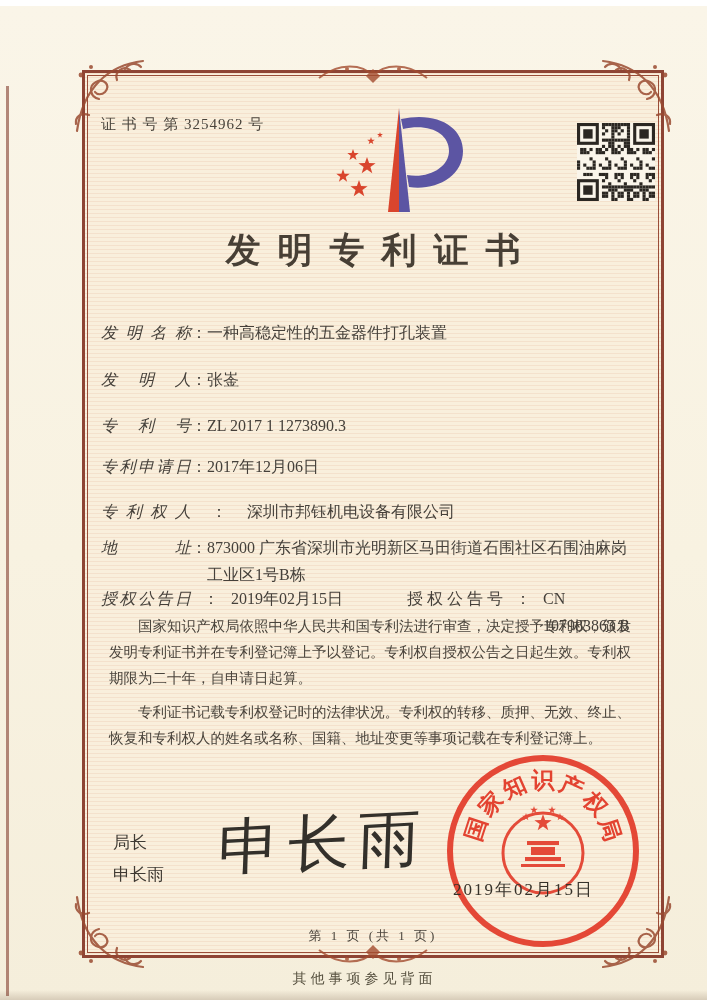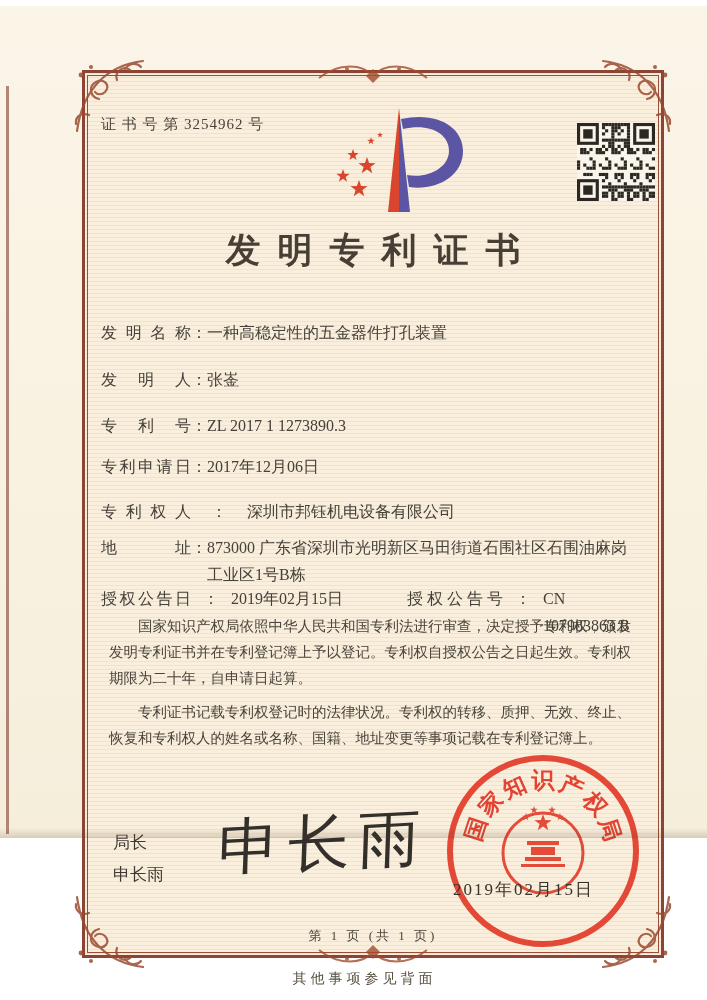--- a/index.html
+++ b/index.html
@@ -2,21 +2,21 @@
 <html><head>
 <meta charset="utf-8">
 <style>
   html,body{margin:0;padding:0;}
   body{
     width:707px;height:1000px;position:relative;overflow:hidden;
     background:#ffffff;
     font-family:"Liberation Serif","DejaVu Serif",serif;
   }
   .paper{
-    position:absolute;left:0;top:6px;width:707px;height:832px;
+    position:absolute;left:0;top:6px;width:707px;height:994px;
     background:linear-gradient(180deg,#faf5e8 0%,#f8f2e1 55%,#f5eedb 100%);
   }
   .scan-edge{
     position:absolute;left:6px;top:80px;bottom:4px;width:3px;
     background:#8c4b3c;opacity:.65;
   }
   .paper-bottom-shadow{
     position:absolute;left:0;right:0;bottom:0;height:10px;
     background:linear-gradient(180deg,rgba(0,0,0,0),rgba(80,50,30,.18));
   }
@@ -39,21 +39,21 @@
   .orn-bottom{bottom:-15px;transform:translateX(-50%) scaleY(-1);}
   
   .cert-no{position:absolute;left:16px;top:42px;font-size:15px;letter-spacing:1px;color:#4a443c;}
   .logo{position:absolute;left:240px;top:32px;}
   .qr{position:absolute;left:492px;top:50px;}
   .title{
     position:absolute;left:0;right:0;top:154px;text-align:center;
     font-size:35px;font-weight:bold;letter-spacing:17px;text-indent:17px;color:#473f35;
   }
   .row{position:absolute;left:16px;right:24px;display:flex;font-size:16px;color:#45403a;line-height:1.7;}
-  .row .lab{width:90px;min-width:90px;text-align:justify;text-align-last:justify;}
+  .row .lab{width:90px;min-width:90px;text-align:justify;text-align-last:justify;font-style:italic;}
   .row .colon{width:16px;min-width:16px;}
   .row .val{flex:1;}
   .r0{top:246px;} .r1{top:293px;} .r2{top:339px;} .r3{top:380px;} .r4{top:425px;gap:20px;} .r5{top:461px;}
   .grant{top:512px;gap:12px;}
   .grant .val1{width:164px;min-width:164px;}
   .grant .lab2{width:96px;min-width:96px;text-align:justify;text-align-last:justify;}
   .paras{position:absolute;left:16px;right:20px;top:532px;font-size:14.5px;line-height:1.8;color:#4a443c;}
   .paras p{margin:8px;text-indent:2em;}
   .sig-block{position:absolute;left:28px;top:754px;font-size:17px;line-height:1.9;color:#3f3a33;}
   .autograph{

